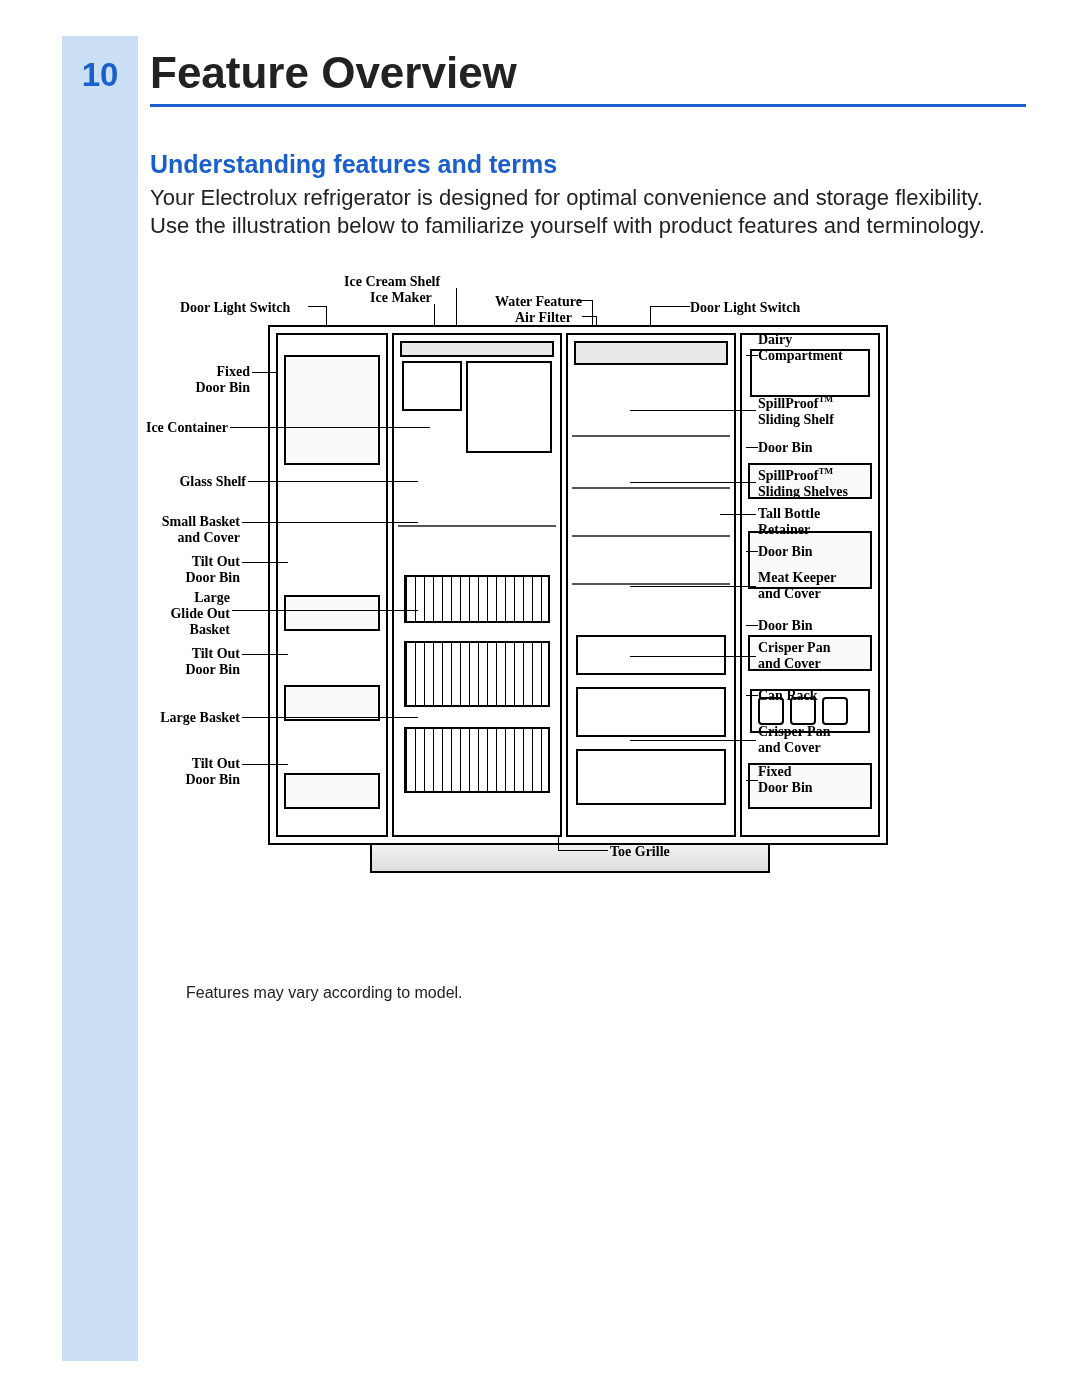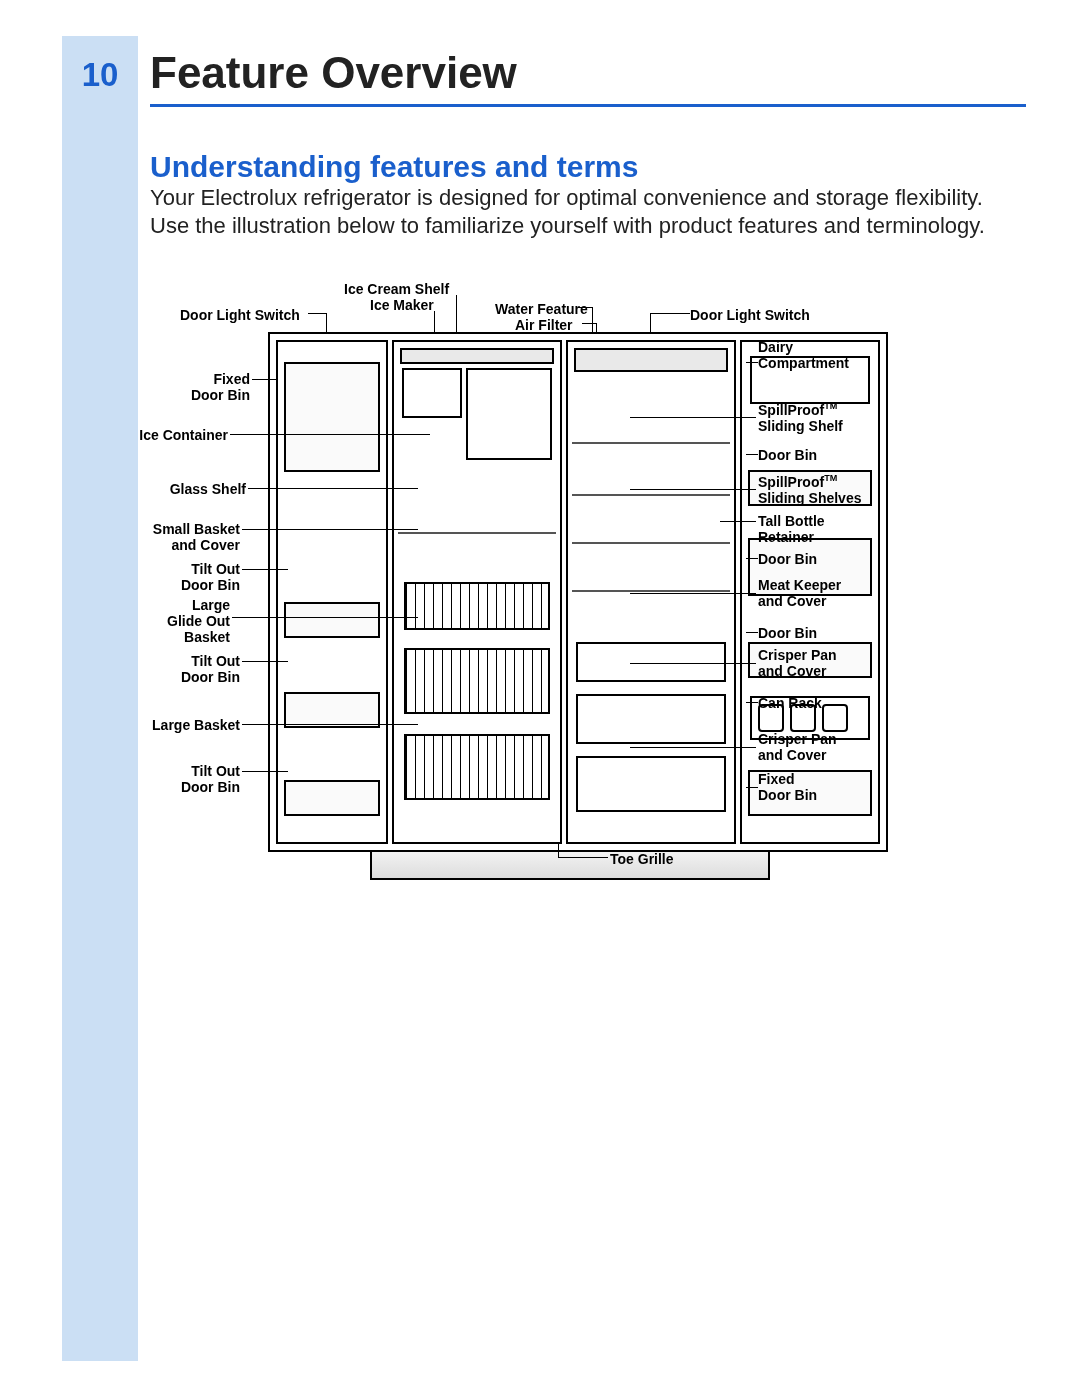--- a/index.html
+++ b/index.html
@@ -42,39 +42,40 @@
     top: 104px;
     left: 150px;
     width: 876px;
     height: 3px;
     background: #1a5fcc;
   }
   .subheading {
     position: absolute;
     top: 150px;
     left: 150px;
-    font-size: 30px;
+    font-size: 25px;
     font-weight: bold;
     color: #1a5fcc;
   }
   .intro {
     position: absolute;
     top: 184px;
     left: 150px;
     width: 876px;
     font-size: 22px;
     color: #222;
     line-height: 1.25;
   }
   .diagram {
     position: absolute;
-    top: 277px;
+    top: 270px;
     left: 150px;
     width: 876px;
     height: 650px;
+    font-family: Liberation Serif, serif;
   }
   .label {
     position: absolute;
     font-size: 14px;
     font-weight: bold;
     color: #000;
     line-height: 1.15;
     white-space: nowrap;
   }
   .label.right { text-align: left; }
@@ -325,13 +326,14 @@
 
   <div class="label right" style="top:494px; left:608px;">Fixed<br>Door Bin</div>
   <div class="lead h" style="top:510px; left:596px; width:12px;"></div>
 
   <div class="label" style="top:574px; left:460px;">Toe Grille</div>
   <div class="lead h" style="top:580px; left:408px; width:50px;"></div>
   <div class="lead v" style="top:566px; left:408px; height:14px;"></div>
 </div>
 
 <div class="note-block">
+  <div class="note-text">Features may vary according to model.</div>
 </div>
 
 </body></html>

